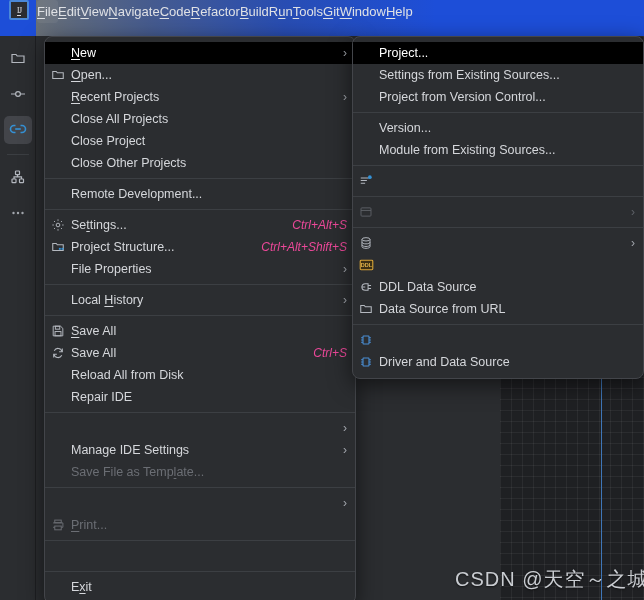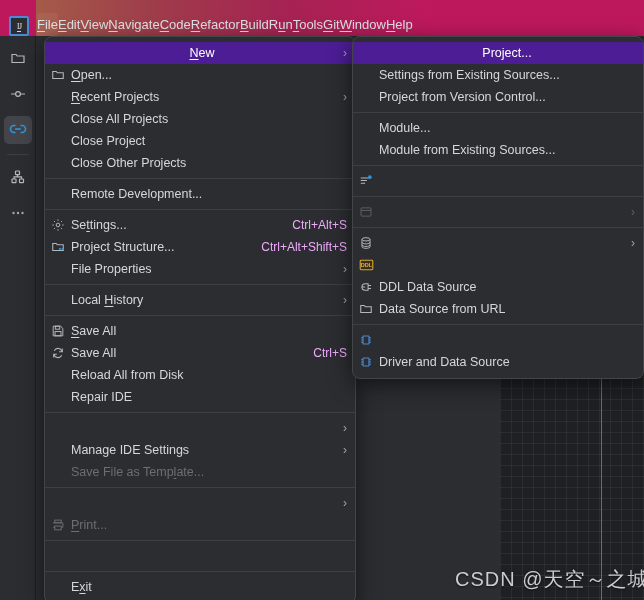--- a/index.html
+++ b/index.html
@@ -98,23 +98,23 @@
   .tool-btn.active { background: #43454a; }
   .tool-sep {
     width: 22px; height: 1px; background: #3b3e42;
     margin: 2px 0 8px 0;
   }
 
   
   .menubar {
     position: absolute;
     left: 0; top: 0; right: 0; height: 36px;
-    background: #be185d;
+    background: #1d4ed8;
     display: flex;
-    align-items: flex-end;
+    align-items: flex-start;
     z-index: 30;
   }
   .menubar-glow {
     position: absolute;
     left: 36px; top: 0; width: 400px; height: 36px;
     background: linear-gradient(to right, rgba(150,132,60,0.62) 0%, rgba(120,108,52,0.45) 28%, rgba(80,74,45,0.22) 62%, rgba(43,45,48,0) 100%);
     pointer-events: none;
   }
   .ij-logo {
     width: 20px; height: 20px;
@@ -166,30 +166,30 @@
     position: relative;
     display: flex;
     align-items: center;
     height: 22px;
     padding: 0 8px 0 0;
     font-size: 12.5px;
     color: #d5d7db;
     cursor: default;
     white-space: nowrap;
   }
-  .mi.sel { background: #4c1d95; color: #ffffff; text-align: center; }
+  .mi.sel { background: #000000; color: #ffffff; }
   .mi.disabled { color: #6b6e74; }
   .mi .ic {
     width: 26px; min-width: 26px;
     display: flex; align-items: center; justify-content: center;
   }
   .mi .lbl { flex: 1; }
   .mi .lbl u { text-decoration: underline; text-underline-offset: 2px; }
   .mi .acc {
-    color: #f0abfc; font-size: 12px; margin-left: 14px;
+    color: #ec4899; font-size: 12px; margin-left: 14px; font-style: italic;
   }
   .mi .arrow {
     margin-left: 10px; color: #a0a4ab; font-size: 12px; line-height: 1;
   }
   .mi.disabled .arrow { color: #5d6066; }
   .sep { height: 1px; background: #3c3f43; margin: 4px 0; }
 
   
   svg.gi { display:block; }
 </style>
@@ -467,21 +467,21 @@
 
     <div class="mi">
       <span class="ic"></span>
       <span class="lbl">Project from Version Control...</span>
     </div>
 
     <div class="sep"></div>
 
     <div class="mi">
       <span class="ic"></span>
-      <span class="lbl">Module...</span>
+      <span class="lbl">Version...</span>
     </div>
 
     <div class="mi">
       <span class="ic"></span>
       <span class="lbl">Module from Existing Sources...</span>
     </div>
 
     <div class="sep"></div>
 
     <div class="mi">

